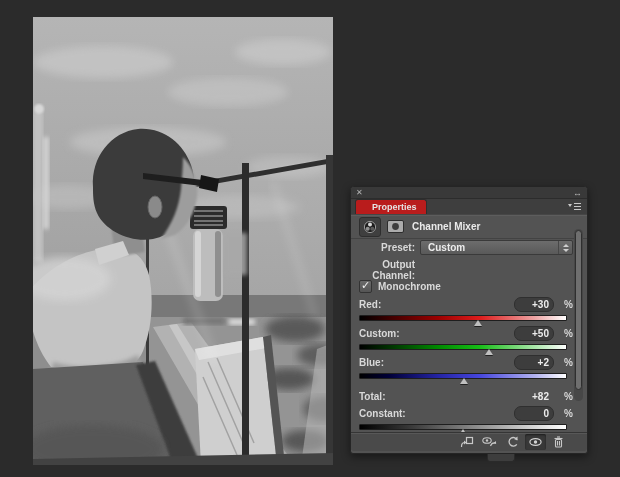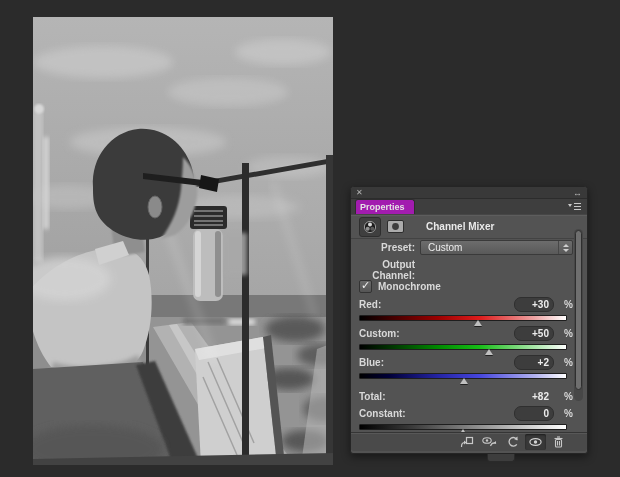--- a/index.html
+++ b/index.html
@@ -25,39 +25,39 @@
     display:flex;align-items:center;justify-content:space-between;padding:0 5px;
     border-bottom:1px solid #2c2c2c;
   }
   .close-x{font-size:8px;line-height:8px;color:#b5b5b5;cursor:default;}
   .collapse{font-size:9px;line-height:8px;color:#b5b5b5;}
   .tabbar{
     height:15px;background:#3e3e3e;display:flex;align-items:flex-end;
     padding:0 0 0 4px;position:relative;border-bottom:1px solid #464646;
   }
   .tab{
-    background:#a21caf;color:#e4e4e4;font-weight:bold;font-size:9px;
-    padding:2px 9px 2px 4px;border-radius:3px 3px 0 0;border:1px solid #2e2e2e;border-bottom:none;
+    background:#b91c1c;color:#e4e4e4;font-weight:bold;font-size:9px;
+    padding:2px 9px 2px 16px;border-radius:3px 3px 0 0;border:1px solid #2e2e2e;border-bottom:none;
   }
   .panel-menu{position:absolute;right:5px;bottom:3px;}
   .hdr{
     height:23px;display:flex;align-items:center;gap:6px;padding:0 8px;
     border-bottom:1px solid #434343;box-shadow:inset 0 1px 0 #5d5d5d;
   }
   .cm-badge{width:20px;height:18px;background:#3f3f3f;border:1px solid #2e2e2e;border-radius:3px;
     display:flex;align-items:center;justify-content:center;}
-  .hdr-title{font-weight:bold;font-size:10px;color:#eaeaea;margin-left:16px;}
+  .hdr-title{font-weight:bold;font-size:10px;color:#eaeaea;margin-left:2px;}
   .content{position:absolute;left:0;top:49px;right:0;bottom:20px;}
   .row{position:absolute;left:8px;width:214px;display:flex;align-items:center;}
   .lbl{color:#d9d9d9;font-weight:bold;}
   .field-lbl{width:56px;text-align:right;margin-right:5px;flex:none;}
   .dropdown{
     flex:1;height:15px;background:linear-gradient(#6d6d6d,#595959);
     border:1px solid #3a3a3a;border-radius:2px;display:flex;align-items:center;
-    padding:0 0 0 7px;color:#ececec;font-weight:normal;position:relative;box-sizing:border-box;
+    padding:0 0 0 7px;color:#ececec;font-weight:bold;position:relative;box-sizing:border-box;
   }
   .stepper{
     position:absolute;right:0;top:0;bottom:0;width:13px;border-left:1px solid #474747;
     display:flex;flex-direction:column;align-items:center;justify-content:center;gap:2px;
   }
   .tri-up{width:0;height:0;border-left:3px solid transparent;border-right:3px solid transparent;border-bottom:3px solid #cfcfcf;}
   .tri-dn{width:0;height:0;border-left:3px solid transparent;border-right:3px solid transparent;border-top:3px solid #cfcfcf;}
   .checkbox{
     width:11px;height:11px;background:linear-gradient(#6a6a6a,#555);
     border:1px solid #333;border-radius:2px;margin-right:6px;

